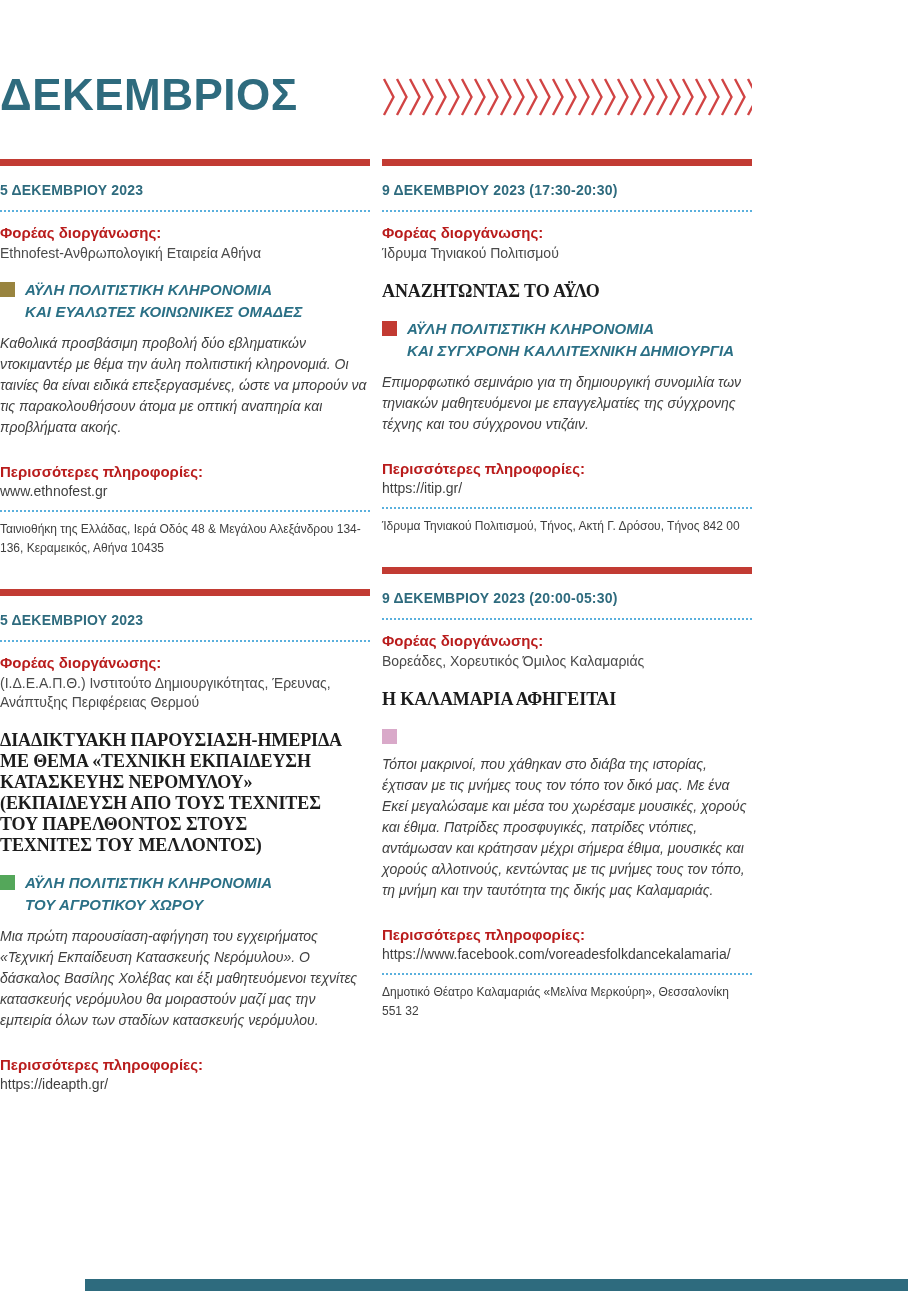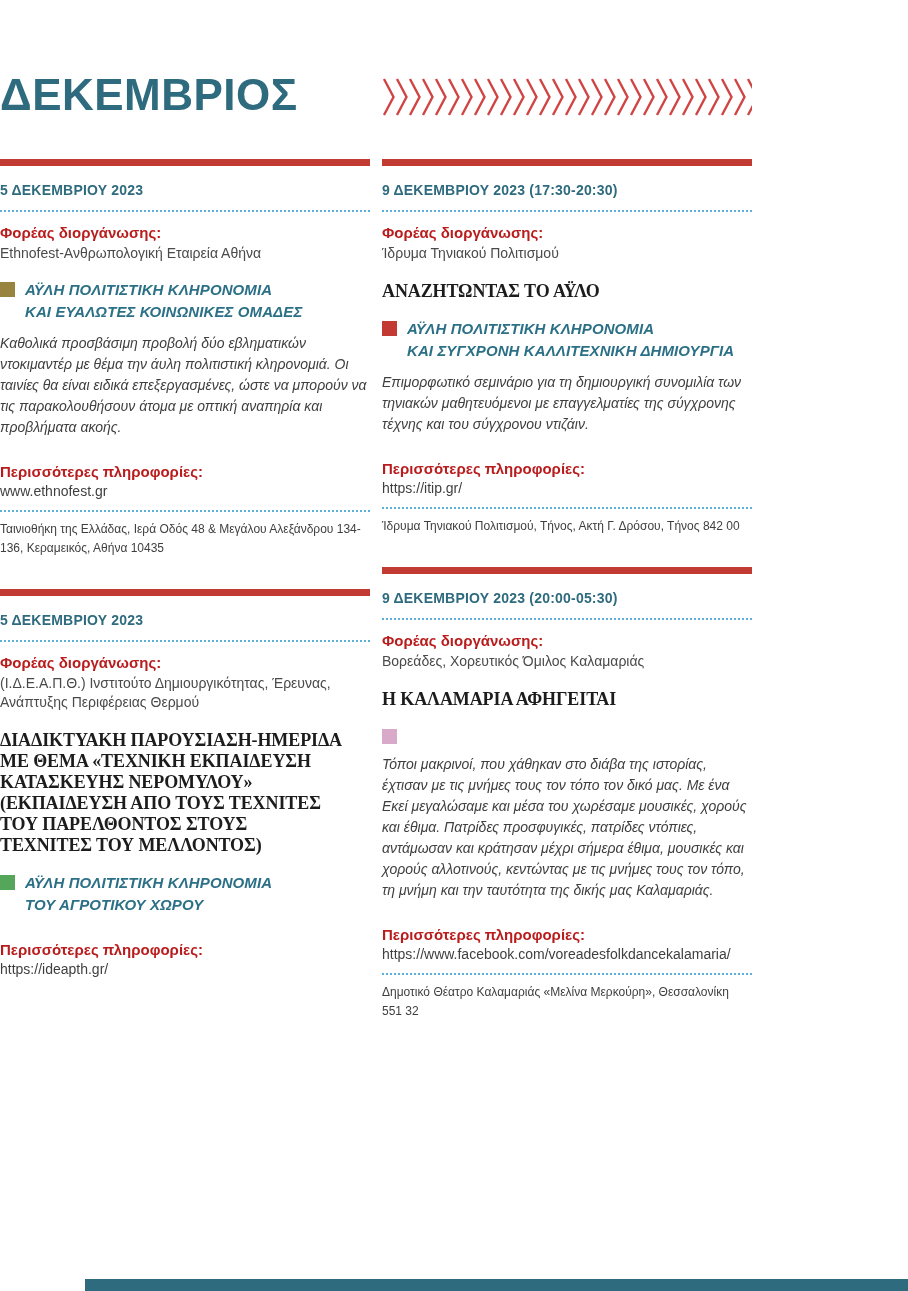--- a/index.html
+++ b/index.html
@@ -108,20 +108,21 @@
 ΜΕ ΘΕΜΑ «ΤΕΧΝΙΚΗ ΕΚΠΑΙΔΕΥΣΗ
 ΚΑΤΑΣΚΕΥΗΣ ΝΕΡΟΜΥΛΟΥ»
 (ΕΚΠΑΙΔΕΥΣΗ ΑΠΟ ΤΟΥΣ ΤΕΧΝΙΤΕΣ
 ΤΟΥ ΠΑΡΕΛΘΟΝΤΟΣ ΣΤΟΥΣ
 ΤΕΧΝΙΤΕΣ ΤΟΥ ΜΕΛΛΟΝΤΟΣ)</div>
         <div class="tag">
           <span class="tag-square" style="background: rgb(84, 167, 90);"></span>
           <span class="tag-label">ΑΫΛΗ ΠΟΛΙΤΙΣΤΙΚΗ ΚΛΗΡΟΝΟΜΙΑ
 ΤΟΥ ΑΓΡΟΤΙΚΟΥ ΧΩΡΟΥ</span>
         </div>
+        <div class="desc">Μια πρώτη παρουσίαση-αφήγηση του εγχειρήματος «Τεχνική Εκπαίδευση Κατασκευής Νερόμυλου». Ο δάσκαλος Βασίλης Χολέβας και έξι μαθητευόμενοι τεχνίτες κατασκευής νερόμυλου θα μοιραστούν μαζί μας την εμπειρία όλων των σταδίων κατασκευής νερόμυλου.</div>
         <div class="sec-label more-label">Περισσότερες πληροφορίες:</div>
         <div class="link">https://ideapth.gr/</div>
       </div>
 
     </div>
 
     <div class="col">
 
       <div class="event">
         <div class="bar"></div>

